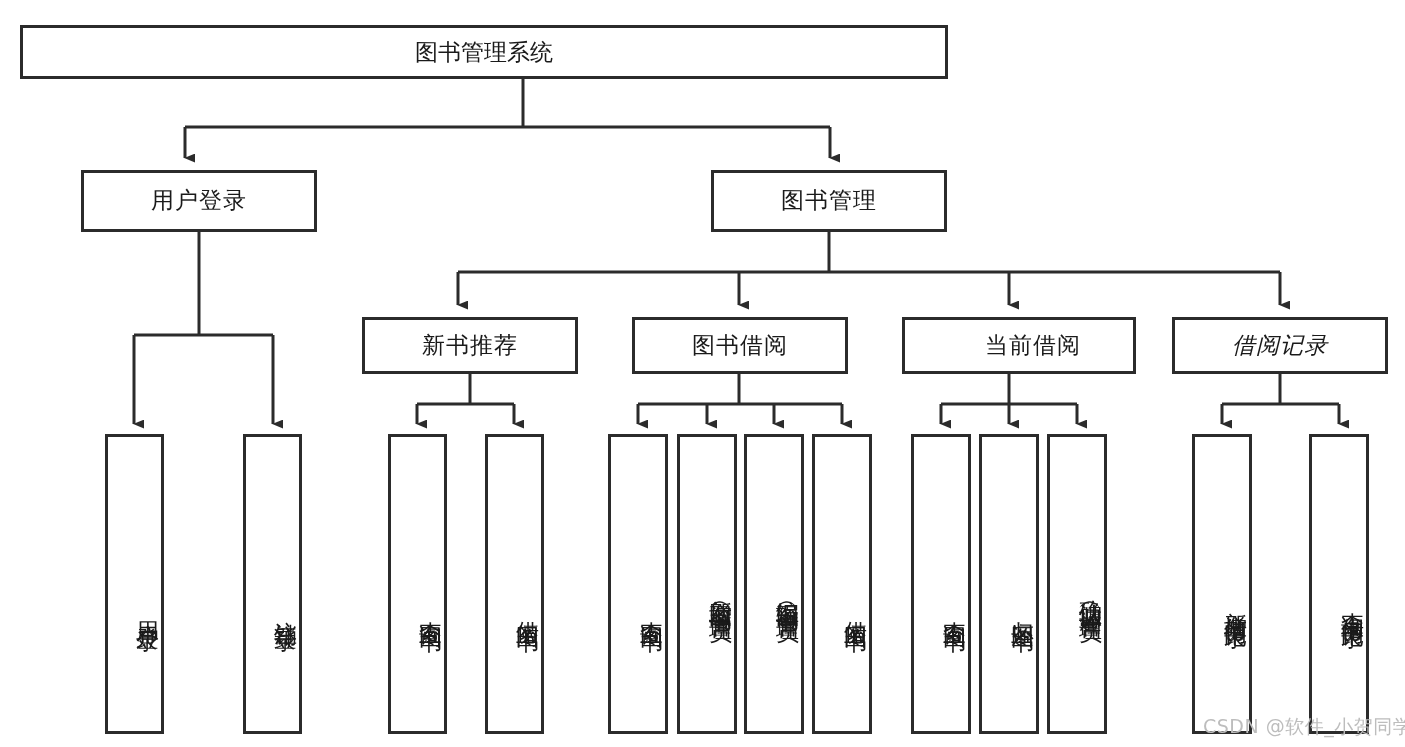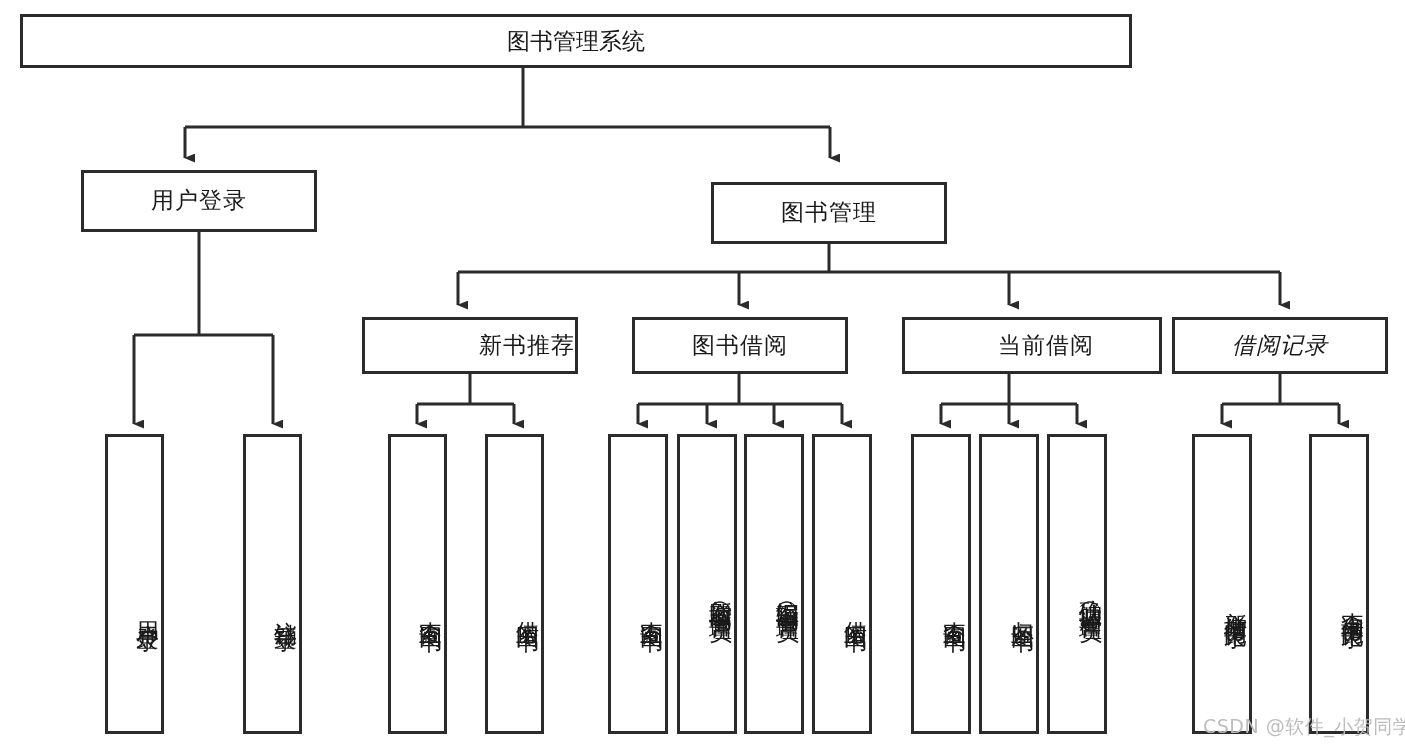--- a/index.html
+++ b/index.html
@@ -124,38 +124,38 @@
       <path d="M 1009 404 L 1009 424" marker-end="url(#arrowhead)"></path>
       <path d="M 1077 404 L 1077 424" marker-end="url(#arrowhead)"></path>
 
       <path d="M 1280 374 L 1280 404"></path>
       <path d="M 1222 404 L 1339 404"></path>
       <path d="M 1222 404 L 1222 424" marker-end="url(#arrowhead)"></path>
       <path d="M 1339 404 L 1339 424" marker-end="url(#arrowhead)"></path>
     </g>
   </svg>
 
-  <div class="node root" style="left:20px; top:14px; width:1112px; height:54px;">
+  <div class="node root" style="left:20px; top:25px; width:928px; height:54px;">
     <span>图书管理系统</span>
   </div>
 
   <div class="node horiz" style="left:81px; top:170px; width:236px; height:62px;">
     <span>用户登录</span>
   </div>
-  <div class="node horiz" style="left:711px; top:170px; width:236px; height:62px;margin-top:12px;">
+  <div class="node horiz" style="left:711px; top:170px; width:236px; height:62px;">
     <span>图书管理</span>
   </div>
 
-  <div class="node horiz" style="left:362px; top:317px; width:216px; height:57px;justify-content:flex-end;">
+  <div class="node horiz" style="left:362px; top:317px; width:216px; height:57px;">
     <span>新书推荐</span>
   </div>
   <div class="node horiz" style="left:632px; top:317px; width:216px; height:57px;justify-content:center;">
     <span>图书借阅</span>
   </div>
-  <div class="node horiz" style="left:902px; top:317px; width:260px; height:57px;padding-left:28px;">
+  <div class="node horiz" style="left:902px; top:317px; width:234px; height:57px;padding-left:28px;">
     <span>当前借阅</span>
   </div>
   <div class="node horiz" style="left:1172px; top:317px; width:216px; height:57px;font-style:italic;">
     <span>借阅记录</span>
   </div>
 
   <div class="node vert" style="left:105px; top:434px; width:59px; height:300px;">
     <span>用户登录</span>
   </div>
   <div class="node vert" style="left:243px; top:434px; width:59px; height:300px;">

